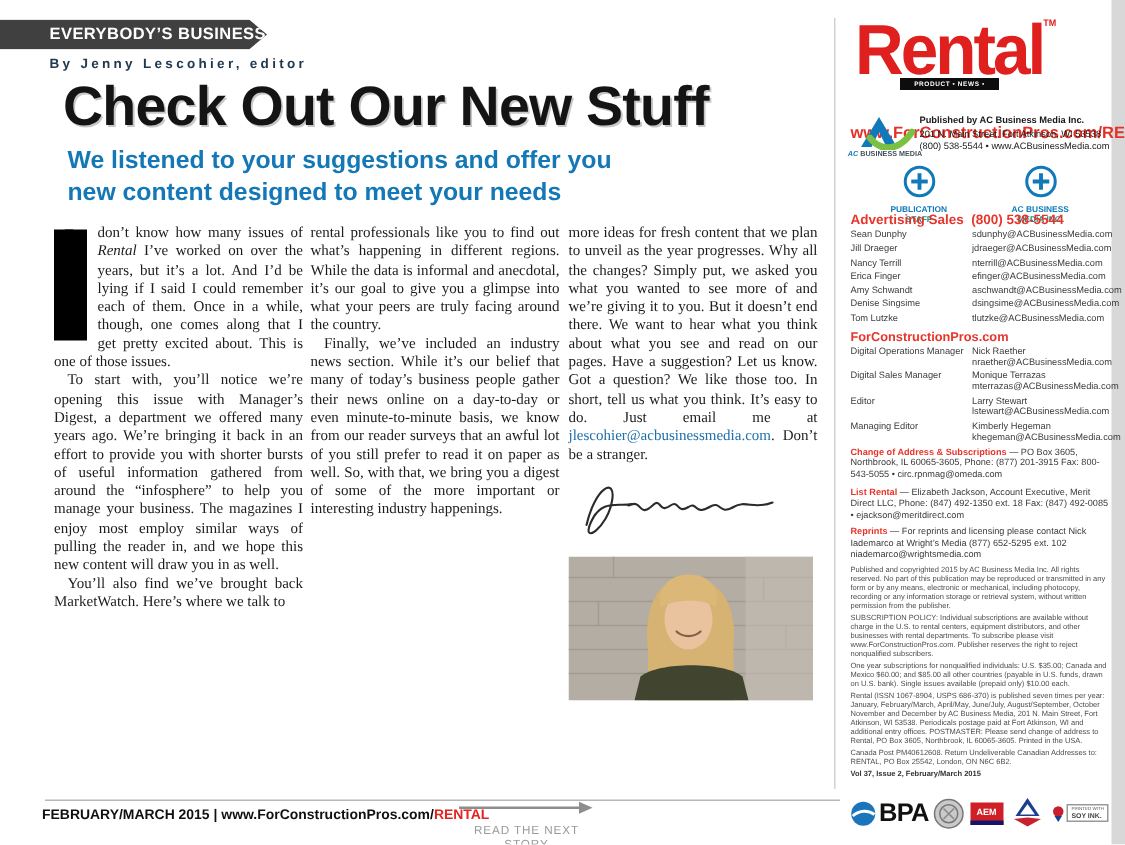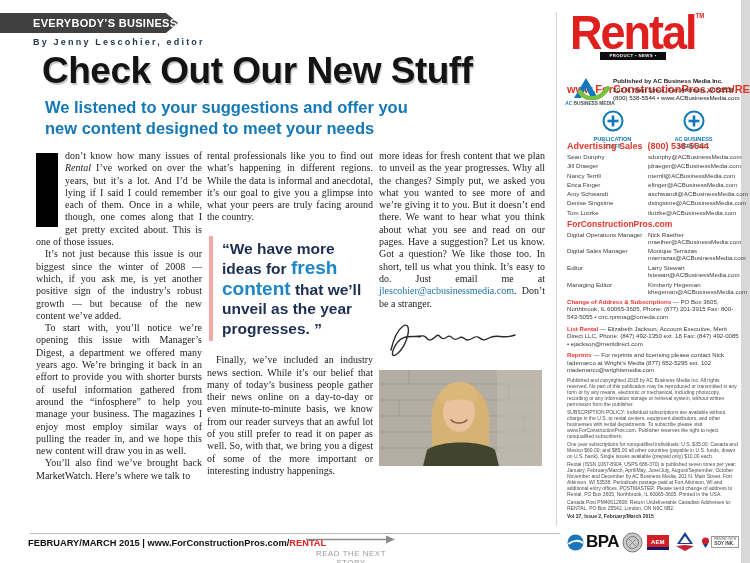--- a/index.html
+++ b/index.html
@@ -100,30 +100,26 @@
 <h1 class="title" style="margin:0;">Check Out Our New Stuff</h1>
 <div class="subtitle">
   <div>We listened to your suggestions and offer you</div>
   <div>new content designed to meet your needs</div>
 </div>
 
 <div class="col col1">
   <p>
     <span class="dropcap">I</span><span>don’t know how many issues of </span><span class="ital">Rental</span><span> I’ve worked on over the years, but it’s a lot. And I’d be lying if I said I could remember each of them. Once in a while, though, one comes along that I get pretty excited about. This is one of those issues.</span>
   </p>
-  <p class="ind">It’s not just because this issue is our biggest since the winter of 2008 — which, if you ask me, is yet another positive sign of the industry’s robust growth — but because of the new content we’ve added.</p>
   <p class="ind">To start with, you’ll notice we’re opening this issue with Manager’s Digest, a department we offered many years ago. We’re bringing it back in an effort to provide you with shorter bursts of useful information gathered from around the “infosphere” to help you manage your business. The magazines I enjoy most employ similar ways of pulling the reader in, and we hope this new content will draw you in as well.</p>
   <p class="ind">You’ll also find we’ve brought back MarketWatch. Here’s where we talk to</p>
 </div>
 
 <div class="col col2">
   <p>rental professionals like you to find out what’s happening in different regions. While the data is informal and anecdotal, it’s our goal to give you a glimpse into what your peers are truly facing around the country.</p>
-  <div class="quote">
-    <span>“We have more ideas for </span><span class="hl">fresh content</span><span> that we’ll unveil as the year progresses. ”</span>
-  </div>
   <p class="ind">Finally, we’ve included an industry news section. While it’s our belief that many of today’s business people gather their news online on a day-to-day or even minute-to-minute basis, we know from our reader surveys that an awful lot of you still prefer to read it on paper as well. So, with that, we bring you a digest of some of the more important or interesting industry happenings.</p>
 </div>
 
 <div class="col col3">
   <p>
     <span>more ideas for fresh content that we plan to unveil as the year progresses. Why all the changes? Simply put, we asked you what you wanted to see more of and we’re giving it to you. But it doesn’t end there. We want to hear what you think about what you see and read on our pages. Have a suggestion? Let us know. Got a question? We like those too. In short, tell us what you think. It’s easy to do. Just email me at </span><span class="email-link">jlescohier@acbusinessmedia.com</span><span>. Don’t be a stranger.</span>
   </p>
   <svg class="signature" width="150" height="48" viewBox="0 0 150 48">
     <path d="M10,36 C16,10 30,4 27,20 C24,38 6,50 13,34 C20,18 32,24 40,22 M38,23 C48,18 44,32 54,23 C60,17 58,29 66,23 C72,19 70,29 78,24 C84,20 82,30 92,24 C100,19 98,30 108,24 C116,19 122,26 134,21" stroke="#2b2b2b" stroke-width="1.4" fill="none" stroke-linecap="round"></path>
   </svg>

